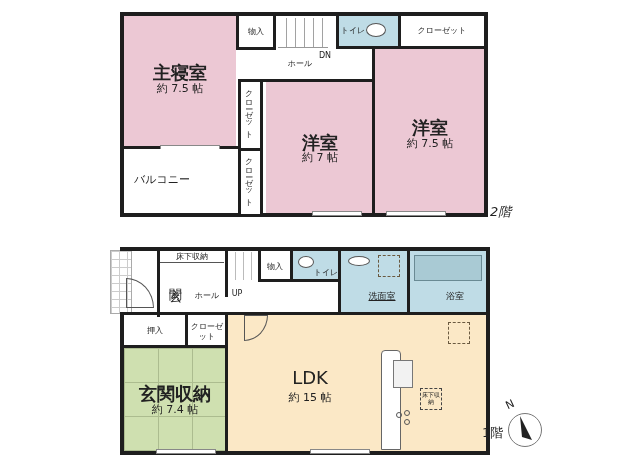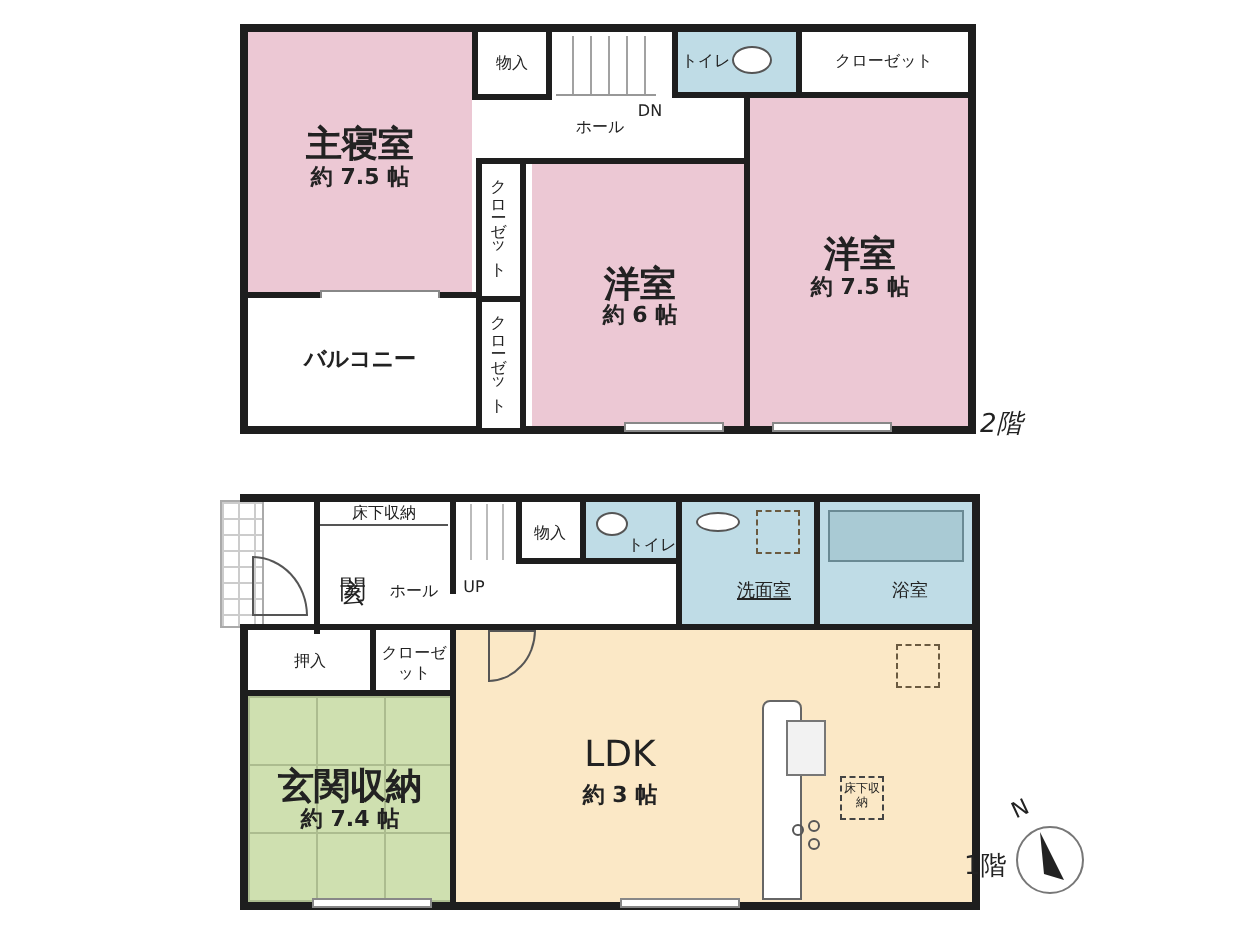--- a/index.html
+++ b/index.html
@@ -7,21 +7,21 @@
          font-family: "DejaVu Sans", sans-serif; color: #222; }
   .abs { position: absolute; }
   .wall { position: absolute; background: #1e1e1e; }
   .pink { background: #ecc8d4; }
   .green { background: #cfe0b0; }
   .beige { background: #fbe8c6; }
   .blue { background: #bfdce6; }
   .white { background: #ffffff; }
   .label { position: absolute; text-align: center; line-height: 1.15; white-space: nowrap; }
   .big { font-size: 18px; font-weight: bold; }
-  .sub { font-size: 11px; font-weight: bold; }
+  .sub { font-size: 11px; }
   .tiny { font-size: 8px; }
   .vert { writing-mode: vertical-rl; font-size: 8px; letter-spacing: 1px; }
   .window { position: absolute; background: #fff; border: 1px solid #888; }
   .door-arc { position: absolute; border: 1px solid #555; border-radius: 0 100% 0 0; background: transparent; }
   .grid-tatami { position: absolute; background-image:
       linear-gradient(#8a9a70 1px, transparent 1px),
       linear-gradient(90deg, #8a9a70 1px, transparent 1px);
       background-size: 50px 50px; opacity: 0.5; }
   .skylight { position: absolute; border: 1px dashed #6a5a40; }
   .floor-label { position: absolute; font-size: 13px; }
@@ -61,25 +61,25 @@
   <div class="wall" style="left:400px;top:46px;width:84px;height:3px;"></div>
   <div class="label tiny" style="left:404px;top:26px;width:76px;">クローゼット</div>
 
   <div class="abs white" style="left:238px;top:80px;width:25px;height:68px;border-left:3px solid #1e1e1e;border-right:3px solid #1e1e1e;"></div>
   <div class="label vert" style="left:244px;top:84px;">クローゼット</div>
   <div class="abs white" style="left:238px;top:148px;width:25px;height:66px;border-left:3px solid #1e1e1e;border-right:3px solid #1e1e1e;border-top:3px solid #1e1e1e;"></div>
   <div class="label vert" style="left:244px;top:152px;">クローゼット</div>
   <div class="wall" style="left:238px;top:79px;width:140px;height:3px;"></div>
 
   <div class="abs white" style="left:124px;top:149px;width:114px;height:64px;"></div>
-  <div class="label sub" style="left:140px;top:174px;width:80px;">バルコニー</div>
+  <div class="label sub" style="left:122px;top:174px;width:80px;">バルコニー</div>
 
   <div class="abs pink" style="left:266px;top:82px;width:106px;height:131px;"></div>
   <div class="label big" style="left:295px;top:133px;width:50px;">洋室</div>
-  <div class="label sub" style="left:290px;top:152px;width:60px;">約 6 帖</div>
+  <div class="label sub" style="left:290px;top:152px;width:60px;">約 7 帖</div>
   <div class="wall" style="left:372px;top:49px;width:3px;height:166px;"></div>
   <div class="window" style="left:312px;top:211px;width:50px;height:5px;"></div>
 
   <div class="abs pink" style="left:375px;top:49px;width:109px;height:164px;"></div>
   <div class="label big" style="left:405px;top:118px;width:50px;">洋室</div>
   <div class="label sub" style="left:395px;top:138px;width:70px;">約 7.5 帖</div>
   <div class="window" style="left:386px;top:211px;width:60px;height:5px;"></div>
 
   <div class="floor-label" style="left:490px;top:203px;font-style:italic;">2階</div>
 </div>
@@ -137,21 +137,21 @@
   <div class="wall" style="left:225px;top:312px;width:3px;height:142px;"></div>
 
   <div class="abs green" style="left:124px;top:348px;width:101px;height:103px;"></div>
   <div class="grid-tatami" style="left:124px;top:348px;width:101px;height:103px;background-size:34px 34px;"></div>
   <div class="label big" style="left:130px;top:384px;width:90px;">玄関収納</div>
   <div class="label sub" style="left:140px;top:404px;width:70px;">約 7.4 帖</div>
   <div class="window" style="left:156px;top:449px;width:60px;height:5px;"></div>
 
   <div class="abs beige" style="left:228px;top:315px;width:258px;height:136px;"></div>
   <div class="label big" style="left:280px;top:368px;width:60px;font-weight:normal;">LDK</div>
-  <div class="label sub" style="left:275px;top:392px;width:70px;">約 3 帖</div>
+  <div class="label sub" style="left:275px;top:392px;width:70px;">約 15 帖</div>
   <div class="door-arc" style="left:244px;top:315px;width:24px;height:26px;transform:scaleY(-1);"></div>
   <div class="skylight" style="left:448px;top:322px;width:22px;height:22px;"></div>
 
   <div class="abs" style="left:381px;top:350px;width:20px;height:100px;border:1px solid #666;background:#fff;border-radius:4px 4px 0 0;"></div>
   <div class="abs" style="left:393px;top:360px;width:20px;height:28px;border:1px solid #777;background:#f2f2f2;"></div>
   <div class="abs" style="left:396px;top:410px;width:16px;height:18px;">
     <span style="position:absolute;left:0;top:2px;width:6px;height:6px;border:1px solid #555;border-radius:50%;"></span>
     <span style="position:absolute;left:8px;top:0;width:6px;height:6px;border:1px solid #555;border-radius:50%;"></span>
     <span style="position:absolute;left:8px;top:9px;width:6px;height:6px;border:1px solid #555;border-radius:50%;"></span>
   </div>

